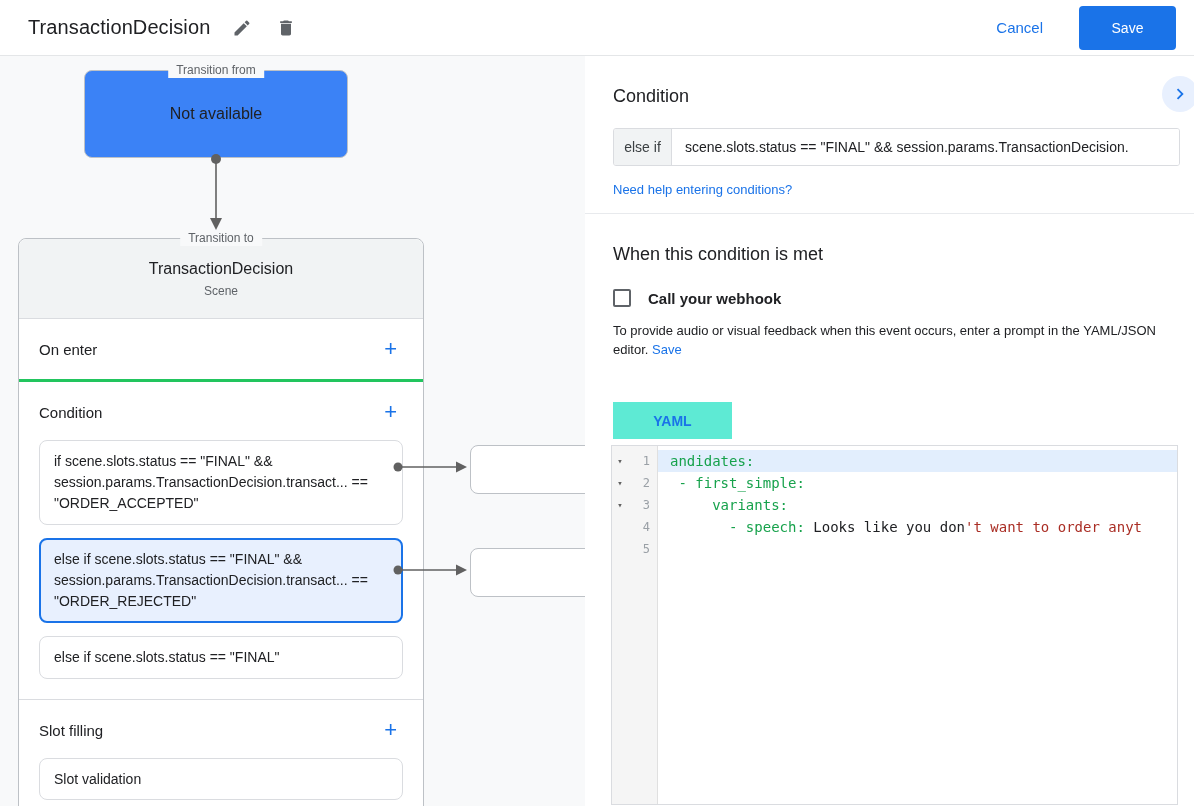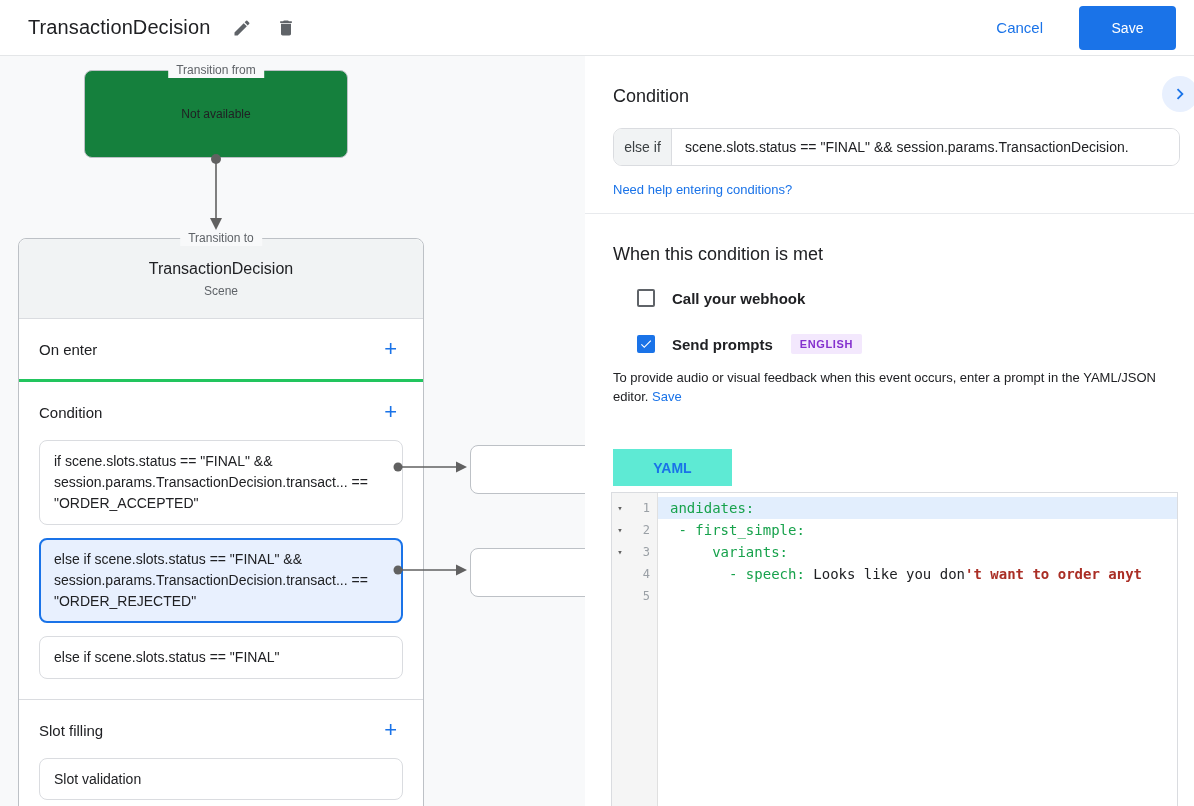--- a/index.html
+++ b/index.html
@@ -15,23 +15,23 @@
   .topbar-spacer { flex:1; }
   .cancel-btn { border:none; background:none; color:#1a73e8; font-size:15px; font-weight:500;
     margin-right:36px; cursor:pointer; font-family:inherit; }
   .save-btn { background:#1a73e8; color:#fff; border:none; border-radius:4px; width:97px; height:44px;
     font-size:14px; font-weight:500; cursor:pointer; font-family:inherit; }
 
   
   .canvas { position:absolute; top:56px; left:0; width:585px; height:750px; background:#f8f9fa; overflow:hidden; }
   .legend { position:absolute; top:-8px; left:50%; transform:translateX(-50%); background:#f8f9fa;
     padding:0 8px; font-size:12px; color:#5f6368; white-space:nowrap; line-height:15px; }
-  .tfrom { position:absolute; left:84px; top:14px; width:264px; height:88px; background:#15803d;
+  .tfrom { position:absolute; left:84px; top:14px; width:264px; height:88px; background:#3b82f6;
     border:1px solid #bdc1c6; border-radius:8px; display:flex; align-items:center; justify-content:center; }
-  .tfrom-value { font-size:12px; color:#202124; }
+  .tfrom-value { font-size:16px; color:#202124; }
   .down-arrow { position:absolute; left:209px; top:96px; }
   .conn { position:absolute; }
   .target-box { position:absolute; width:140px; height:49px; background:#fff;
     border:1px solid #bdc1c6; border-radius:8px; }
 
   .tcard { position:absolute; left:18px; top:182px; width:406px; height:600px; background:#fff;
     border:1px solid #bdc1c6; border-radius:8px; }
   .tcard-header { background:#f1f3f4; border-bottom:1px solid #dadce0; border-radius:8px 8px 0 0;
     height:80px; display:flex; flex-direction:column; align-items:center; justify-content:center; gap:6px; }
   .tcard-title { font-size:16px; color:#202124; }
@@ -53,30 +53,30 @@
 
   
   .rpanel { position:absolute; top:56px; left:585px; width:609px; height:750px; background:#fff;
     overflow:hidden; padding:0 0 0 28px; }
   .r-heading { font-size:18px; font-weight:400; color:#202124; }
   .h-cond { margin-top:30px; }
   .chev-btn { position:absolute; left:577px; top:20px; width:36px; height:36px; border-radius:50%;
     background:#e8f0fe; border:none; color:#1a73e8; cursor:pointer;
     display:flex; align-items:center; justify-content:center; }
   .cond-row { margin-top:21px; margin-right:14px; display:flex; height:38px;
-    border:1px solid #dadce0; border-radius:9px; overflow:hidden; }
+    border:1px solid #dadce0; border-radius:3px; overflow:hidden; }
   .cond-prefix { width:58px; background:#f1f3f4; border-right:1px solid #dadce0; color:#3c4043;
     font-size:14px; display:flex; align-items:center; justify-content:center; flex:none; }
   .cond-input { flex:1; border:none; outline:none; font-size:14px; color:#202124; padding:0 0 0 13px;
     font-family:inherit; white-space:nowrap; }
   .help-link { display:inline-block; margin-top:16px; color:#1a73e8; font-size:13px;
     text-decoration:none; cursor:pointer; }
   .divider { border:none; border-top:1px solid #e8eaed; margin:15px 0 0 -28px; width:609px; }
   .h-when { margin-top:30px; }
-  .check-row { display:flex; align-items:center; margin-top:24px;margin-left:24px; }
+  .check-row { display:flex; align-items:center; margin-top:24px; }
   .check-row + .check-row { margin-top:27px; }
   .checkbox { width:18px; height:18px; border:2px solid #5f6368; border-radius:2px; margin-right:17px;
     cursor:pointer; flex:none; display:flex; align-items:center; justify-content:center; background:#fff; }
   .checkbox svg { visibility:hidden; }
   .checkbox.checked { background:#1a73e8; border-color:#1a73e8; }
   .checkbox.checked svg { visibility:visible; }
   .check-label { font-size:15px; font-weight:700; color:#202124; }
   .lang-badge { margin-left:18px; font-size:11px; font-weight:700; letter-spacing:.6px;
     padding:4px 9px; border-radius:2px; cursor:default; }
   .desc { margin-top:14px; font-size:13px; line-height:19px; color:#202124; width:562px; }
@@ -203,29 +203,20 @@
 
   <div class="check-row">
     <span class="checkbox" id="cb-webhook">
       <svg width="14" height="14" viewBox="0 0 24 24">
           <path d="M9 16.2L4.8 12l-1.4 1.4L9 19 21 7l-1.4-1.4z" fill="#fff"></path>
         </svg>
     </span>
     <span class="check-label">Call your webhook</span>
   </div>
 
-  <div class="check-row">
-    <span class="checkbox checked" id="cb-prompts">
-      <svg width="14" height="14" viewBox="0 0 24 24">
-          <path d="M9 16.2L4.8 12l-1.4 1.4L9 19 21 7l-1.4-1.4z" fill="#fff"></path>
-        </svg>
-    </span>
-    <span class="check-label">Send prompts</span>
-    <span class="lang-badge" id="lang-badge" style="background: rgb(243, 232, 253); color: rgb(132, 48, 206);">ENGLISH</span>
-  </div>
 
   <p class="desc">
     <span>To provide audio or visual feedback when this event occurs, enter a prompt in the YAML/JSON editor.</span>
     <a>Save</a>
   </p>
 
   <div class="tabbar" id="tabbar">
       <button class="tab active">YAML</button>
     </div>
 
@@ -249,17 +240,17 @@
         </div>
         <div class="gut-line">
           <span class="fold"></span>
           <span class="lnum">5</span>
         </div>
       </div>
     <div class="code-area" id="code-area">
         <div class="code-line sel"><span style="color: rgb(23, 162, 76);">andidates:</span></div>
         <div class="code-line"><span style="color: rgb(23, 162, 76);"> - first_simple:</span></div>
         <div class="code-line"><span style="color: rgb(23, 162, 76);">     variants:</span></div>
-        <div class="code-line"><span style="color: rgb(23, 162, 76);">       - speech:</span><span style="color: rgb(32, 33, 36);"> Looks like you don</span><span style="color: rgb(170, 46, 37); font-weight: bold;">'t want to order anyt</span></div>
+        <div class="code-line"><span style="color: rgb(23, 162, 76);">       - speech:</span><span style="color: rgb(32, 33, 36);"> Looks like you don</span><span style="color: rgb(170, 46, 37);">'t want to order anyt</span></div>
         <div class="code-line"></div>
       </div>
   </div>
 </div>
 
 </body></html>

